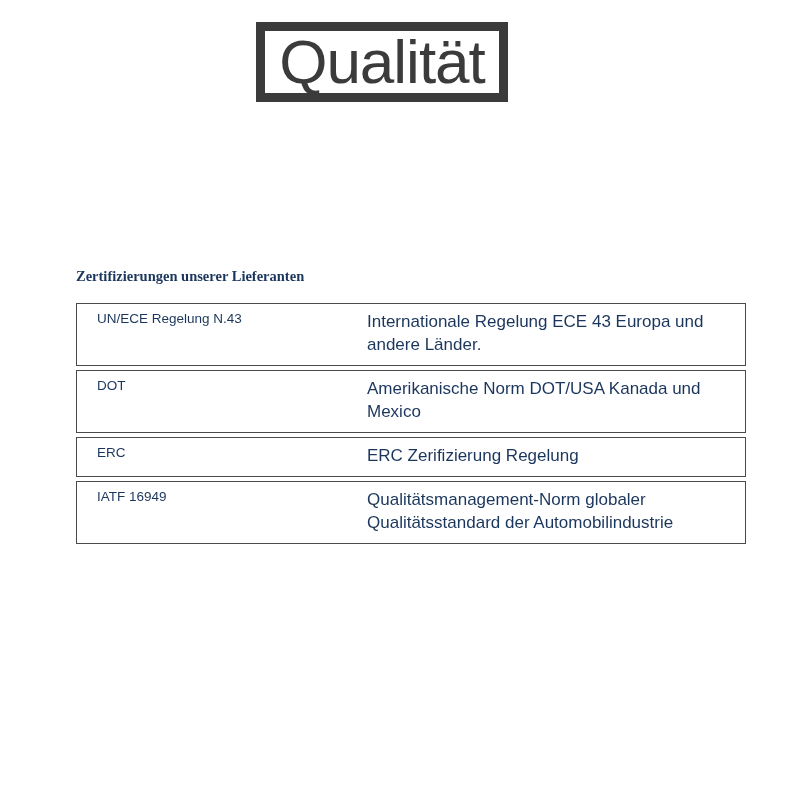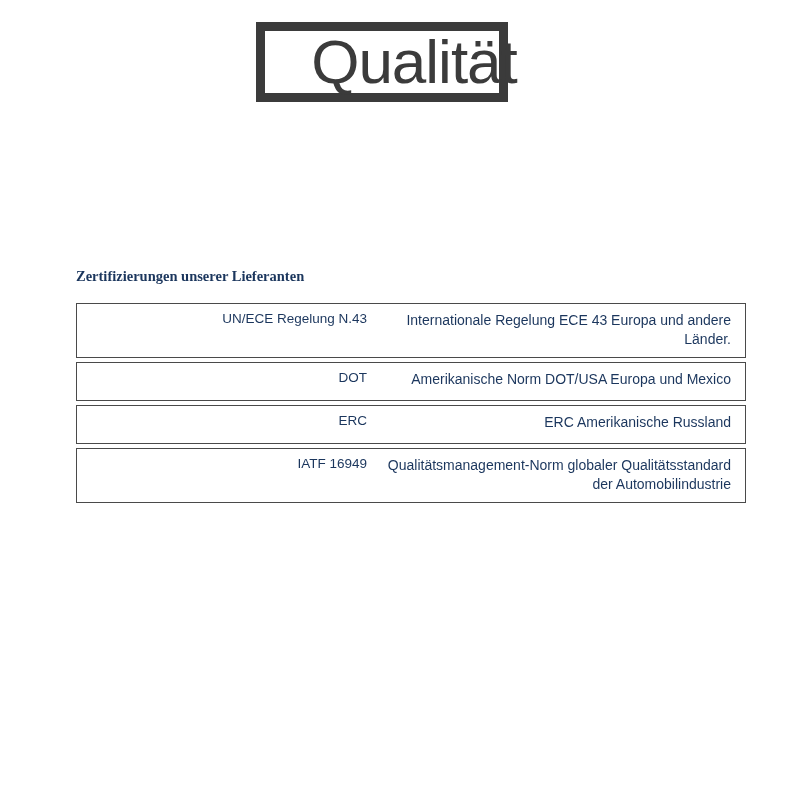--- a/index.html
+++ b/index.html
@@ -37,42 +37,40 @@
     top: -6px;
     width: 100%;
     text-align: center;
     font-family: "Liberation Sans", sans-serif;
     font-size: 62px;
     font-weight: 400;
     letter-spacing: -1px;
     color: #3b3b3b;
     line-height: 92px;
     white-space: nowrap;
-    margin-left: 32px;
   }
 
   
   .section-title {
     position: absolute;
     left: 76px;
     top: 268px;
     font-size: 14.5px;
     font-weight: bold;
     color: #1b365d;
     font-family: Liberation Serif, serif;
   }
 
   .cert-table {
     position: absolute;
     left: 76px;
     top: 299px;
     width: 670px;
     border-collapse: separate;
     border-spacing: 0 4px;
-    text-align: right;
   }
   .cert-row {
     background: #ffffff;
   }
   .cert-row td {
     border-top: 1px solid #4a4a4a;
     border-bottom: 1px solid #4a4a4a;
     vertical-align: top;
     padding: 7px 0 8px 0;
     height: 22px;
@@ -81,21 +79,21 @@
     border-left: 1px solid #4a4a4a;
     padding-left: 20px;
     width: 270px;
     font-size: 13.5px;
     color: #1b365d;
     font-weight: 400;
   }
   .cert-row td.c-desc {
     border-right: 1px solid #4a4a4a;
     padding-right: 14px;
-    font-size: 14px;
+    font-size: 17px;
     color: #1b365d;
     line-height: 1.35;
   }
 </style>
 </head>
 <body>
 
 <div class="banner-wrap">
   <div class="banner-frame"></div>
   <div class="banner-title">Qualität</div>
@@ -104,24 +102,24 @@
 <div class="section-title">Zertifizierungen unserer Lieferanten</div>
 
 <table class="cert-table">
   <tbody>
     <tr class="cert-row">
       <td class="c-name">UN/ECE Regelung N.43</td>
       <td class="c-desc">Internationale Regelung ECE 43 Europa und andere Länder.</td>
     </tr>
     <tr class="cert-row">
       <td class="c-name">DOT</td>
-      <td class="c-desc">Amerikanische Norm DOT/USA Europa und Mexico</td>
+      <td class="c-desc">Amerikanische Norm DOT/USA Kanada und Mexico</td>
     </tr>
     <tr class="cert-row">
       <td class="c-name">ERC</td>
-      <td class="c-desc">ERC Amerikanische Russland</td>
+      <td class="c-desc">ERC Zerifizierung Regelung</td>
     </tr>
     <tr class="cert-row">
       <td class="c-name">IATF 16949</td>
       <td class="c-desc">Qualitätsmanagement-Norm globaler Qualitätsstandard der Automobilindustrie</td>
     </tr>
   </tbody>
 </table>
 
 </body></html>

